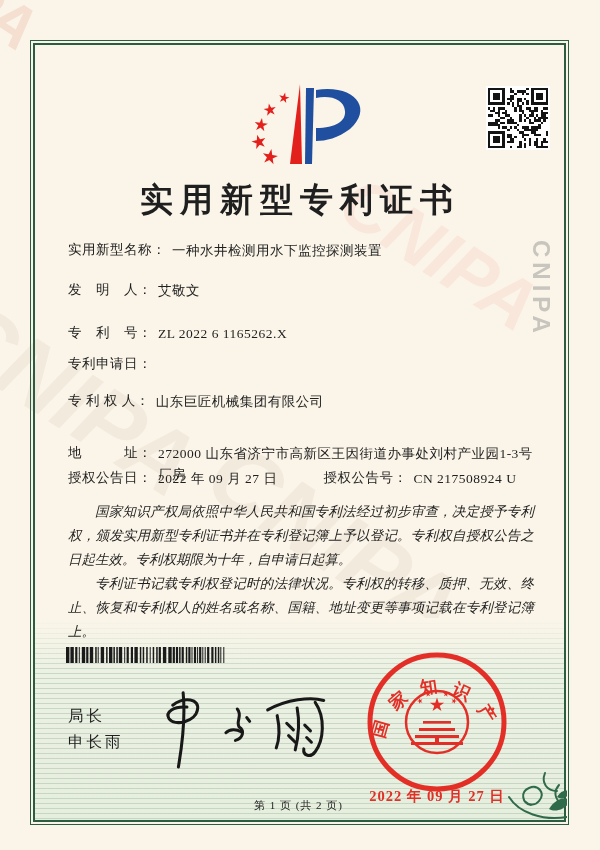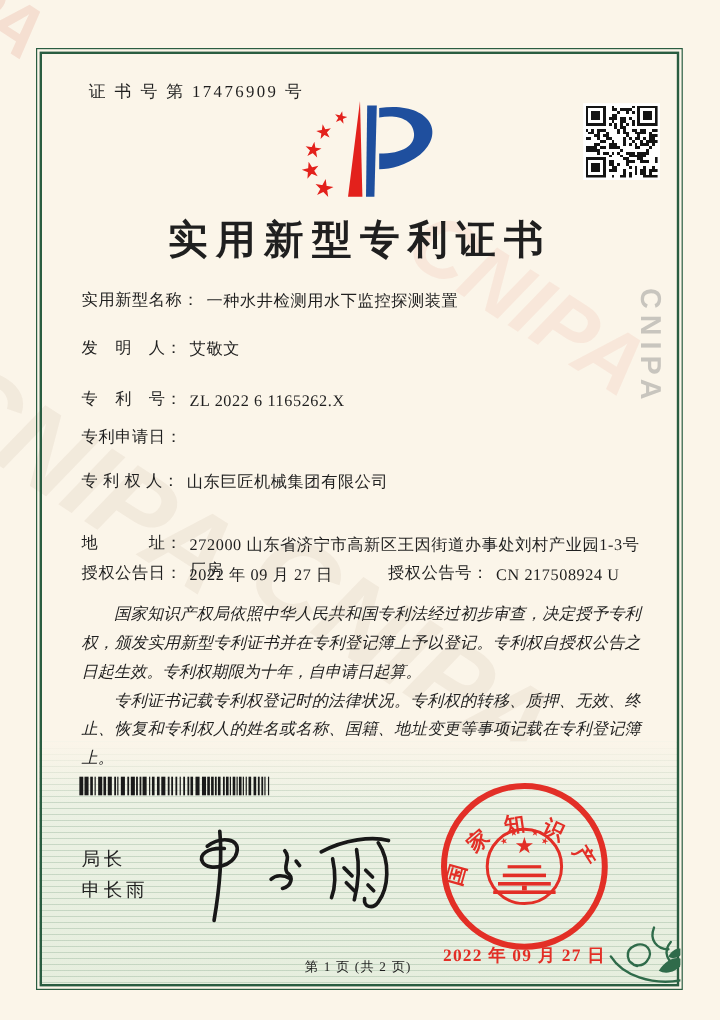--- a/index.html
+++ b/index.html
@@ -70,21 +70,20 @@
   <div class="wm wm-mid2">CNIPA</div>
   <div class="wm wm-low">CNIPA</div>
   <div class="wm wm-right">CNIPA</div>
 
   <div class="band"></div>
 
   <div class="frame">
     <div class="frame-inner"></div>
   </div>
 
-  <div class="cert-no">证 书 号 第 17476909 号</div>
 
   <svg class="logo" width="150" height="82" viewBox="0 0 150 82">
     <defs>
       <path id="star" d="M0,-1 L0.588,0.809 L-0.951,-0.309 L0.951,-0.309 L-0.588,0.809 Z" fill-rule="nonzero"></path>
     </defs>
     <g fill="var(--logo-red)">
       <use href="#star" transform="translate(52,14) scale(5.5) rotate(12)"></use>
       <use href="#star" transform="translate(38,26) scale(6.5) rotate(-10)"></use>
       <use href="#star" transform="translate(29,41) scale(7) rotate(8)"></use>
       <use href="#star" transform="translate(27,58) scale(7.5) rotate(-14)"></use>

